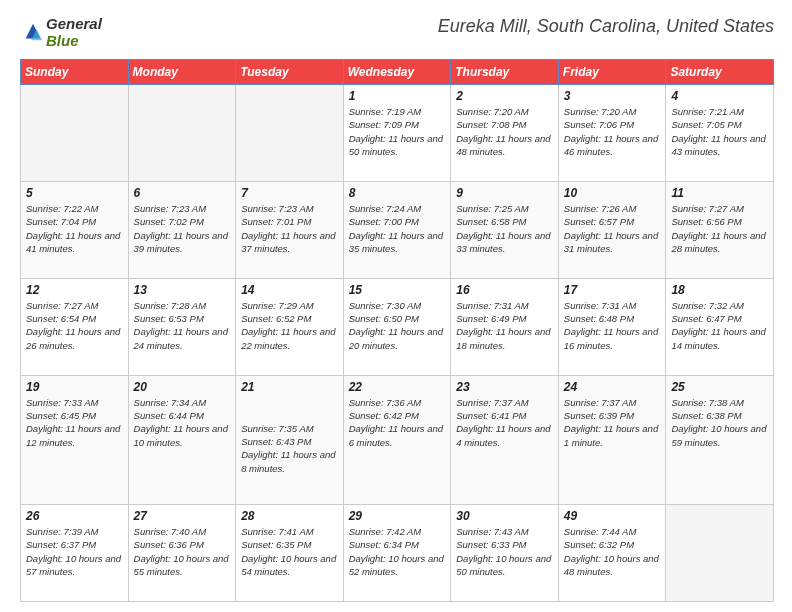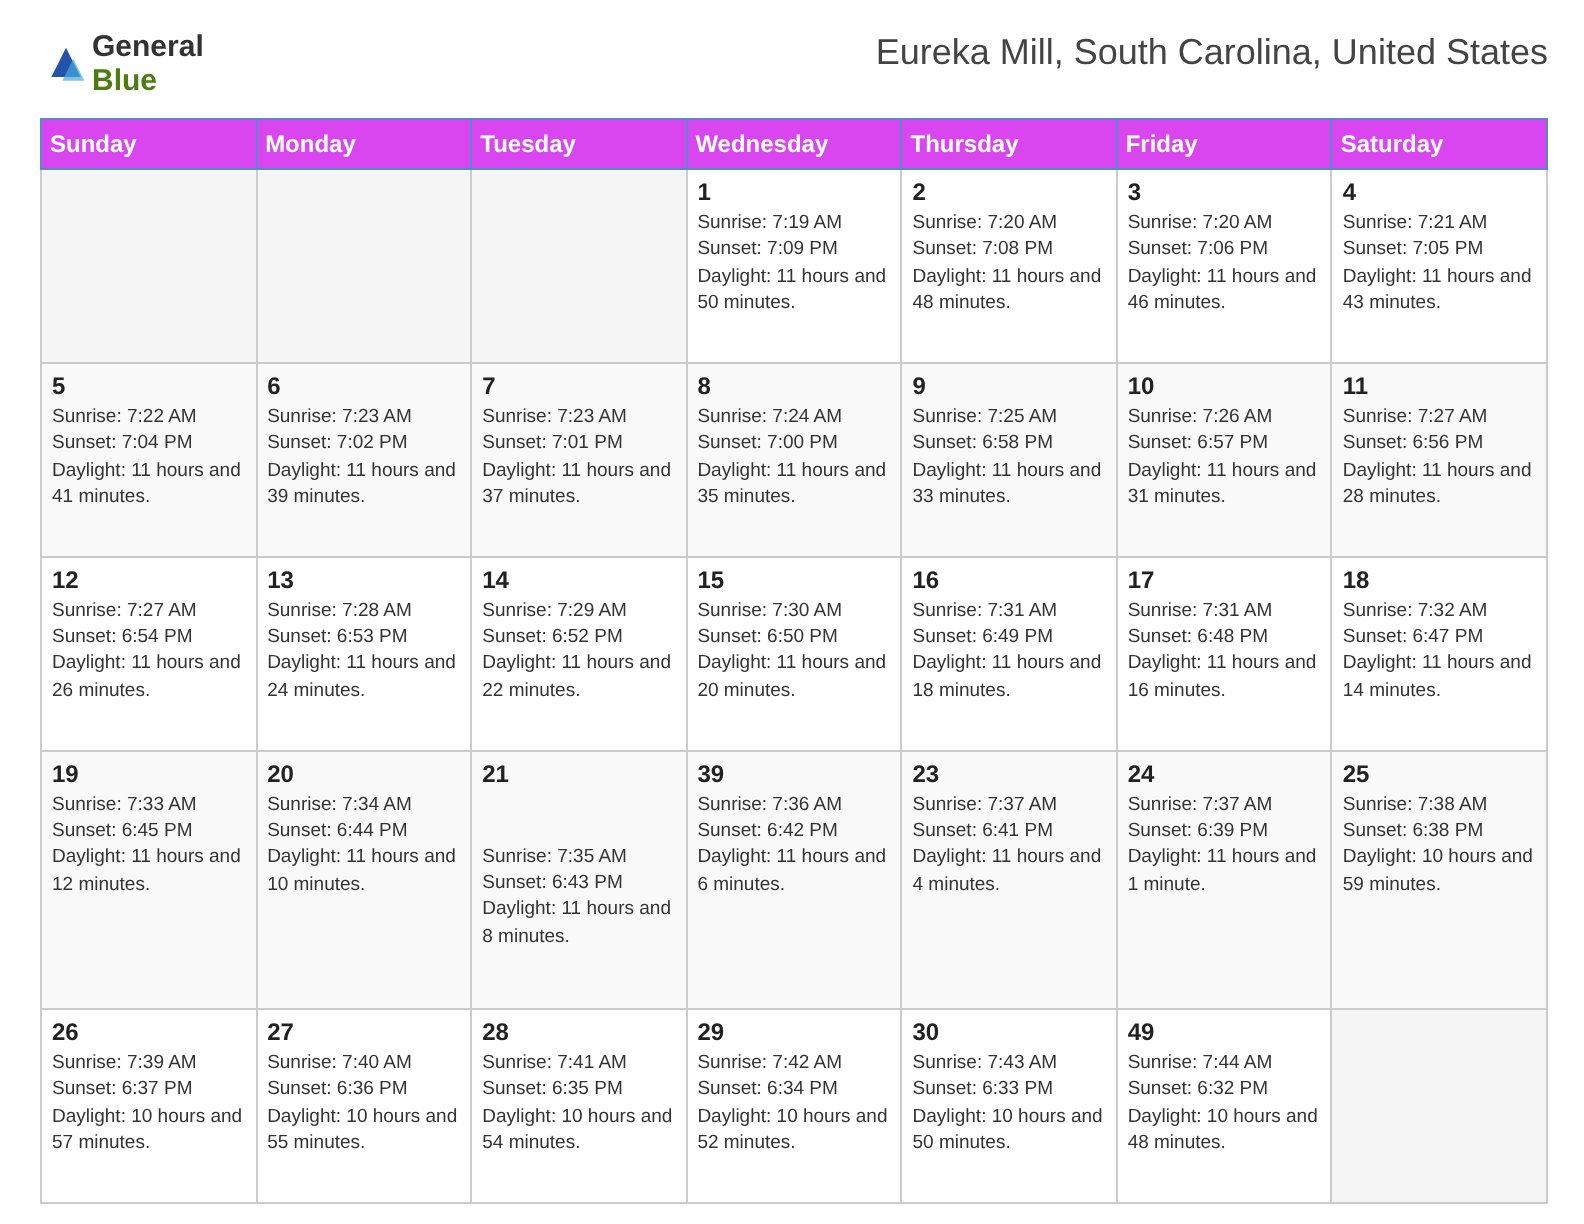--- a/index.html
+++ b/index.html
@@ -9,20 +9,21 @@
       width: 792px;
       height: 612px;
       overflow: hidden;
     }
     .page {
       width: 786px;
       height: 612px;
       padding: 16px 12px 10px 20px;
       display: flex;
       flex-direction: column;
+      font-style: italic;
     }
     .header {
       display: flex;
       justify-content: space-between;
       align-items: flex-start;
       margin-bottom: 10px;
     }
     .logo {
       display: flex;
       align-items: center;
@@ -61,21 +62,21 @@
       color: #444;
     }
     .calendar {
       flex: 1;
       border: 1px solid #ccc;
       border-collapse: collapse;
       width: 100%;
       table-layout: fixed;
     }
     .calendar th {
-      background-color: #d946ef;
+      background-color: #ef4444;
       color: #fff;
       font-size: 12px;
       font-weight: bold;
       padding: 5px 4px;
       text-align: left;
       border: 1px solid #5588cc;
     }
     .calendar td {
       border: 1px solid #ccc;
       vertical-align: top;
@@ -267,21 +268,21 @@
 Sunset: 6:44 PM
 Daylight: 11 hours and 10 minutes.</div>
           </td>
           <td>
             <div class="day-num">21</div>
             <div class="day-info" style="white-space: pre-line; margin-top: 28px;">Sunrise: 7:35 AM
 Sunset: 6:43 PM
 Daylight: 11 hours and 8 minutes.</div>
           </td>
           <td>
-            <div class="day-num">39</div>
+            <div class="day-num">22</div>
             <div class="day-info" style="white-space: pre-line;">Sunrise: 7:36 AM
 Sunset: 6:42 PM
 Daylight: 11 hours and 6 minutes.</div>
           </td>
           <td>
             <div class="day-num">23</div>
             <div class="day-info" style="white-space: pre-line;">Sunrise: 7:37 AM
 Sunset: 6:41 PM
 Daylight: 11 hours and 4 minutes.</div>
           </td>

